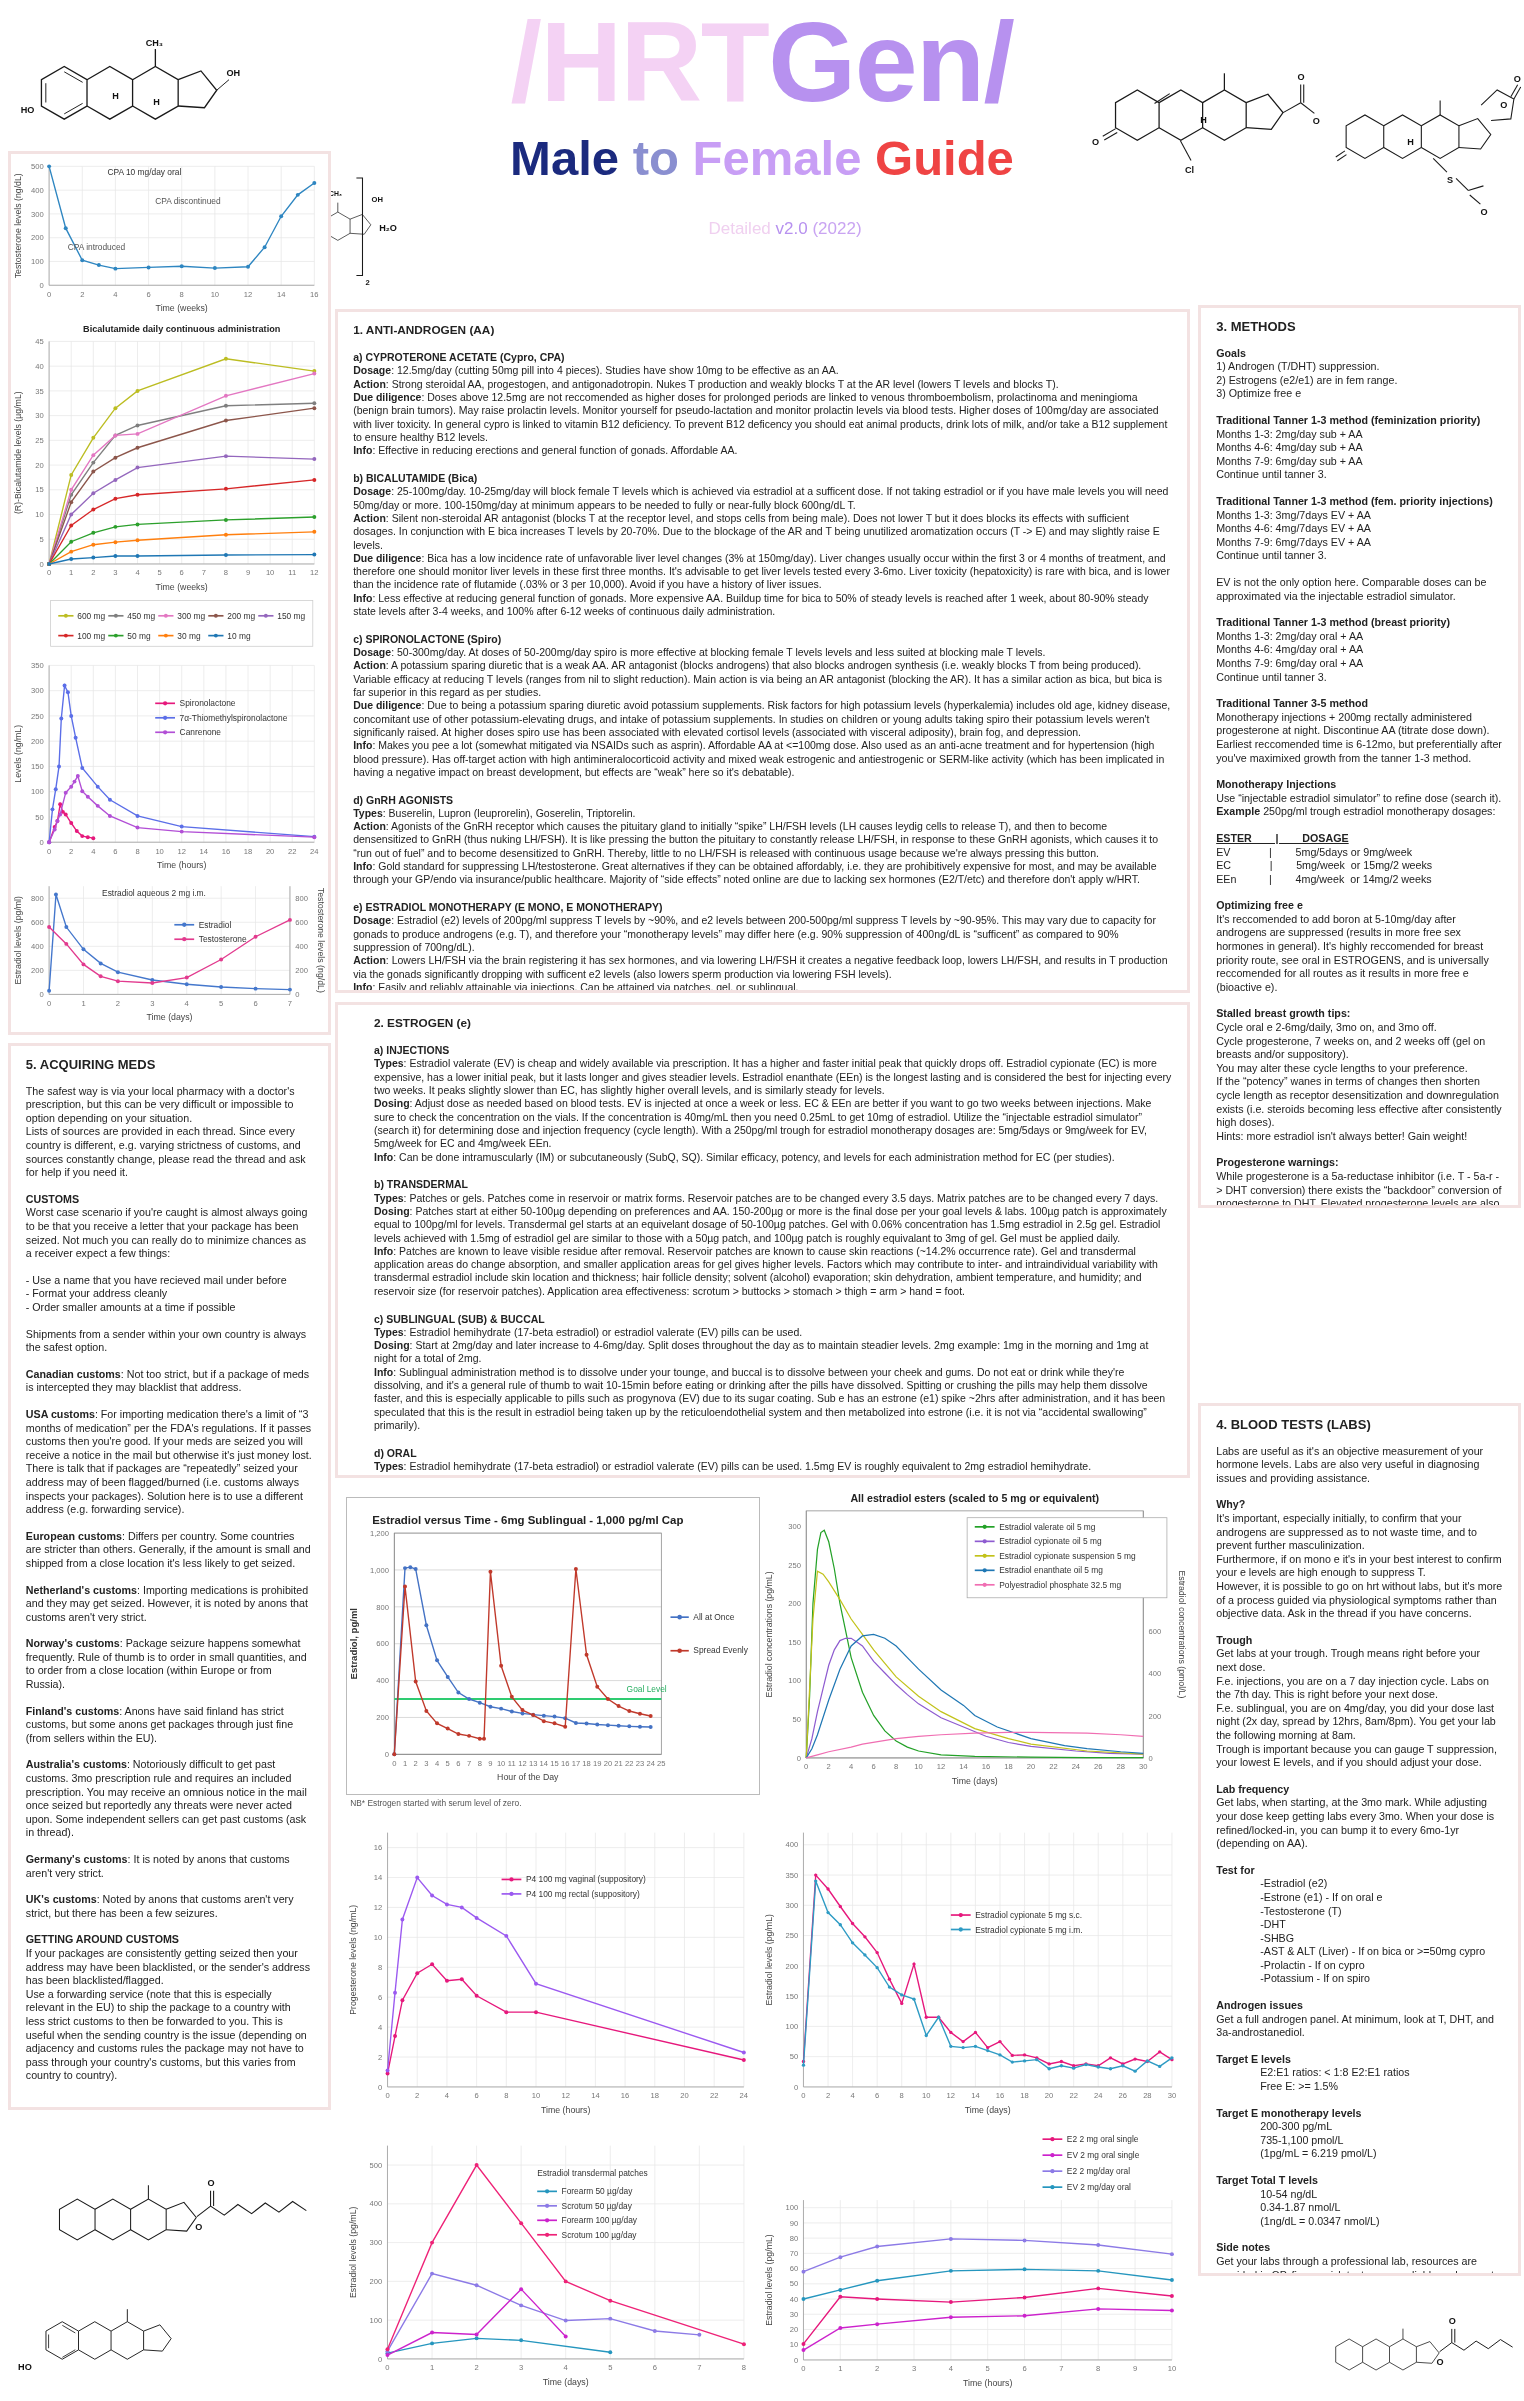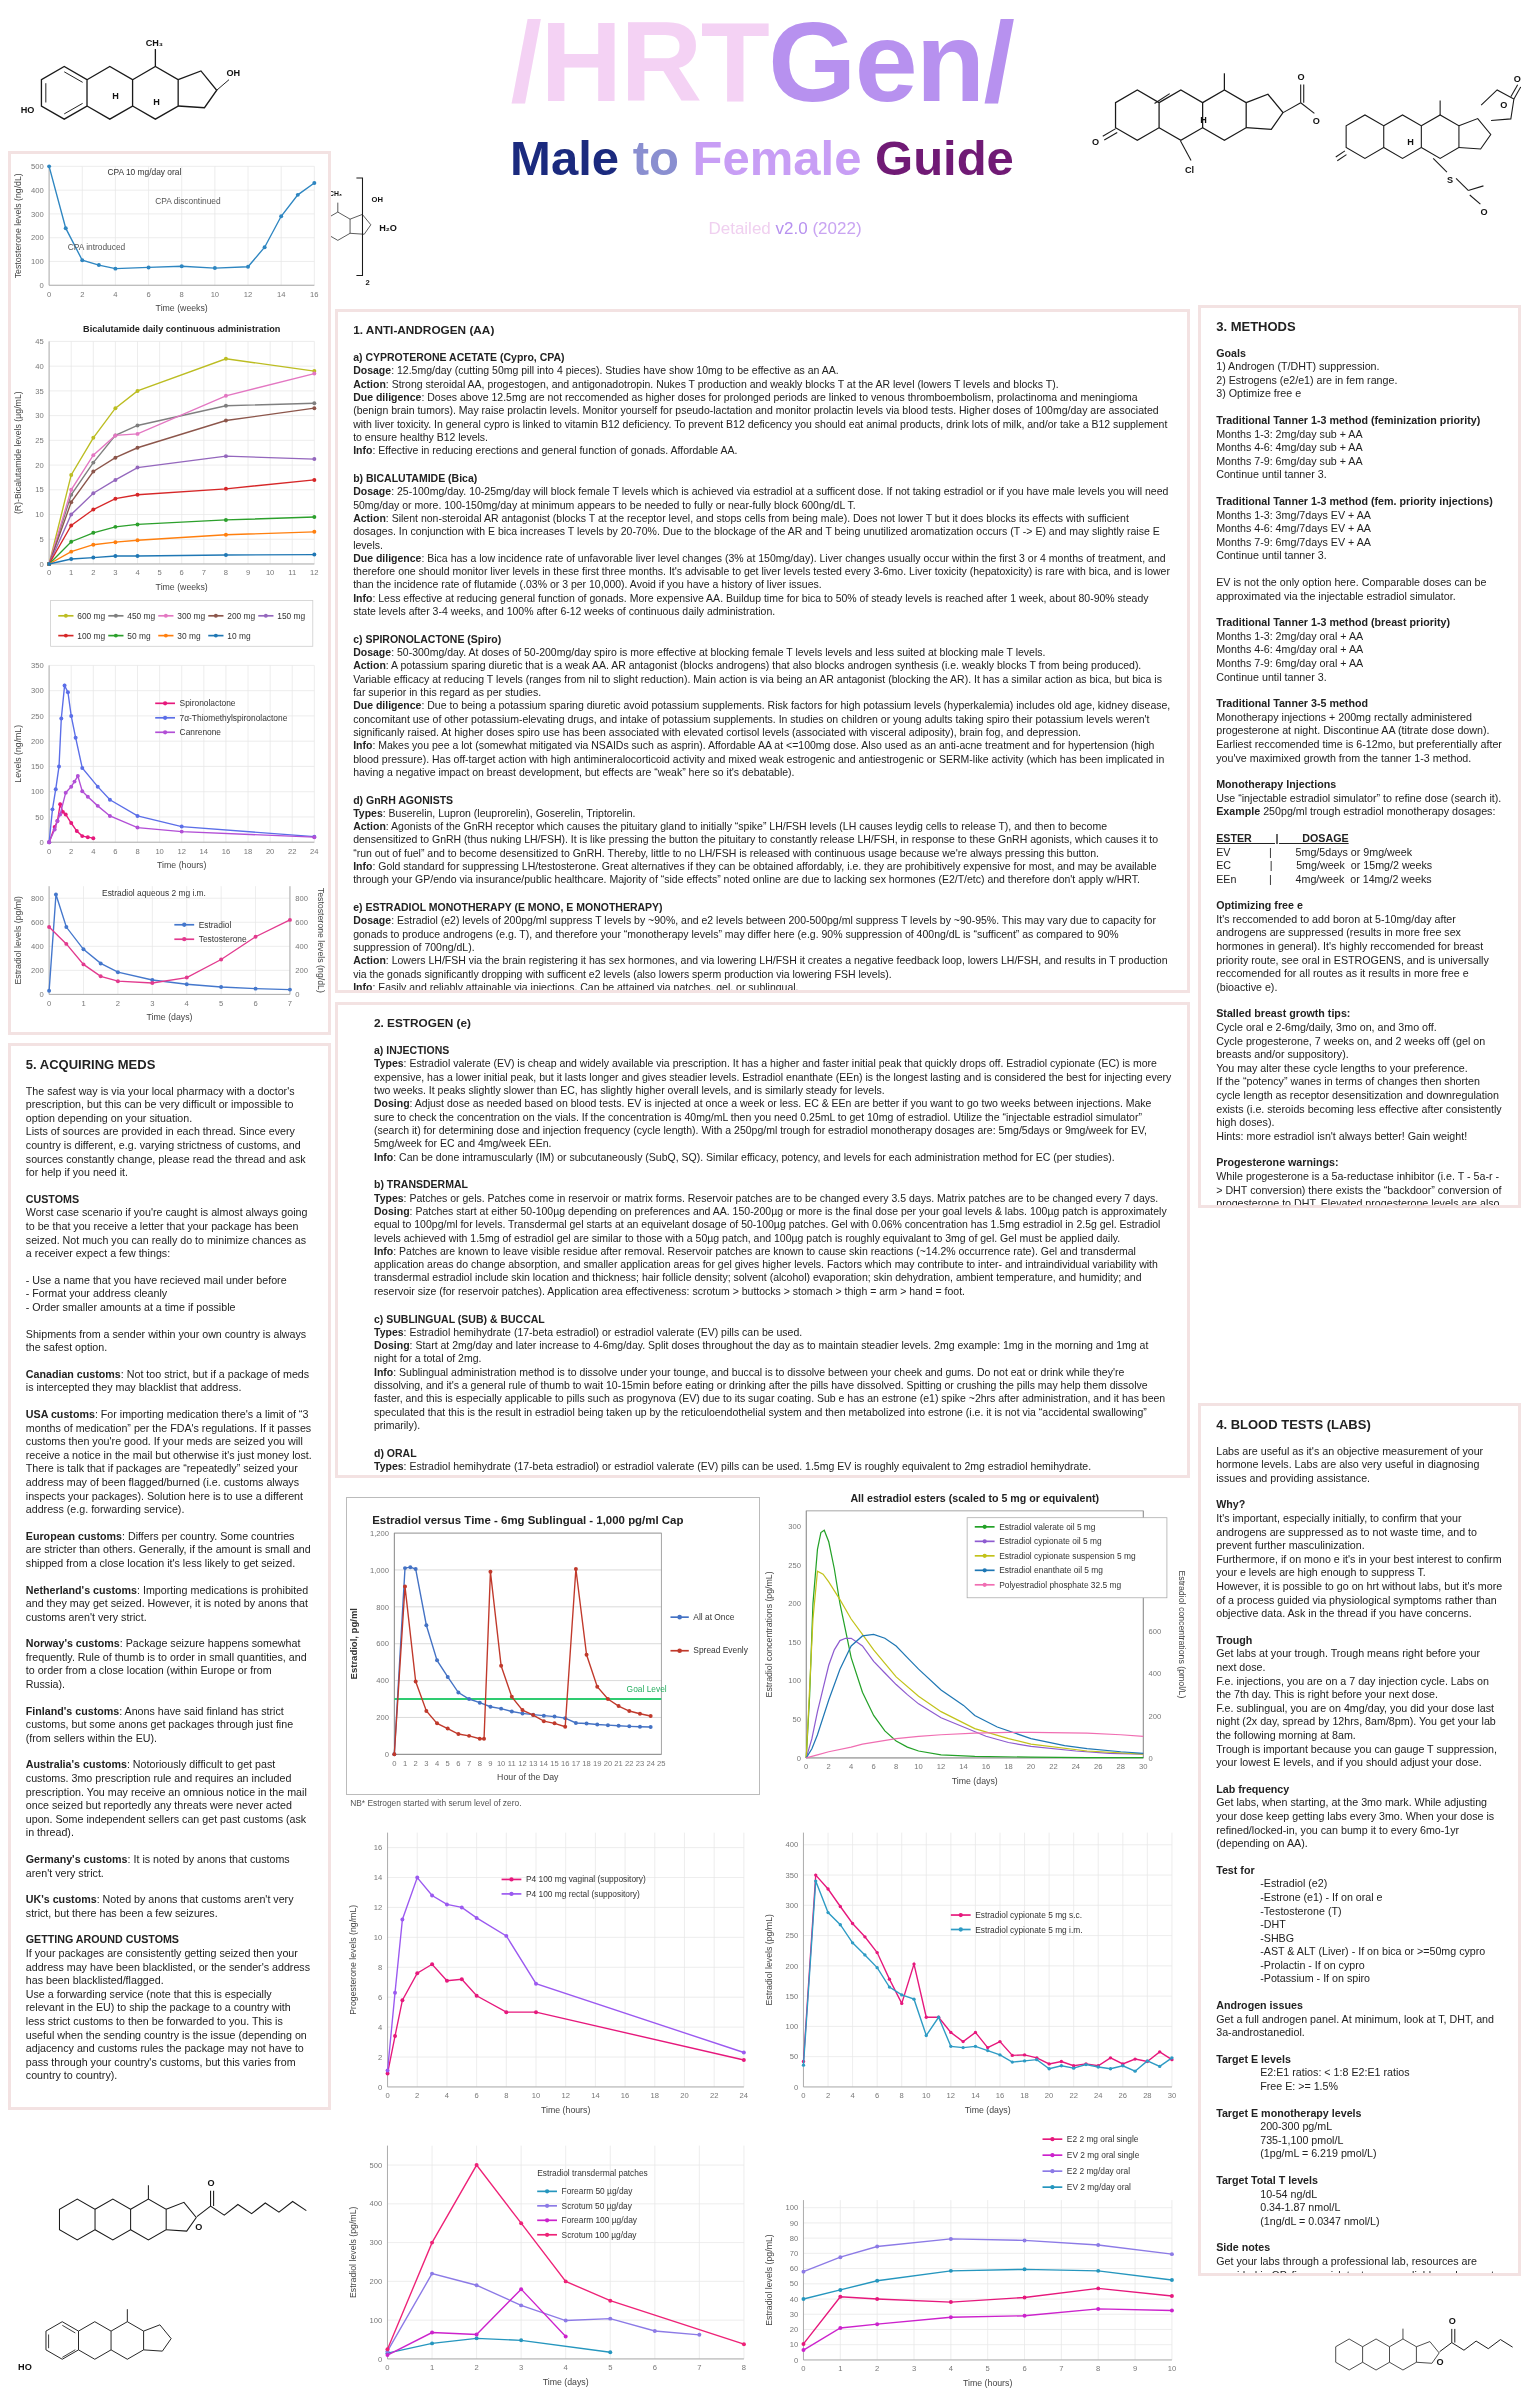--- a/index.html
+++ b/index.html
@@ -76,21 +76,21 @@
       <text x="158" y="104">H₂O</text>
       <text x="2" y="124" style="font-size:10px">HO</text>
       <text x="148" y="66" style="font-size:10px">OH</text>
       <text x="92" y="58" style="font-size:9px">CH₃</text>
     </svg>
 
     <div class="titles">
       <div class="main-title"><span class="t1">/HRT</span><span class="t2">Gen/</span></div>
       <div class="subtitle">
         
-      <span style="color: rgb(27, 42, 126);">Male</span><span style="color: rgb(138, 143, 208);"> to </span><span style="color: rgb(200, 158, 245);">Female</span><span style="color: #701a75;"> Guide</span></div>
+      <span style="color: rgb(27, 42, 126);">Male</span><span style="color: rgb(138, 143, 208);"> to </span><span style="color: rgb(200, 158, 245);">Female</span><span style="color: #ef4444;"> Guide</span></div>
       <div class="tagline">
         
       <span style="color: rgb(240, 208, 240);">Detailed </span><span style="color: rgb(183, 145, 239);">v2.0 </span><span style="color: rgb(201, 164, 242);">(2022)</span></div>
     </div>
 
     <svg class="struct" style="left:1086px;top:7.6px" width="236" height="290" viewBox="0 0 310 380">
       <use href="#ster" transform="translate(30,60) scale(1.1)"></use>
       <g stroke="#1a1a1a" stroke-width="1.4" fill="none">
         <line x1="39" y1="158" x2="22" y2="168"></line>
           <line x1="41" y1="163" x2="24" y2="173"></line>

